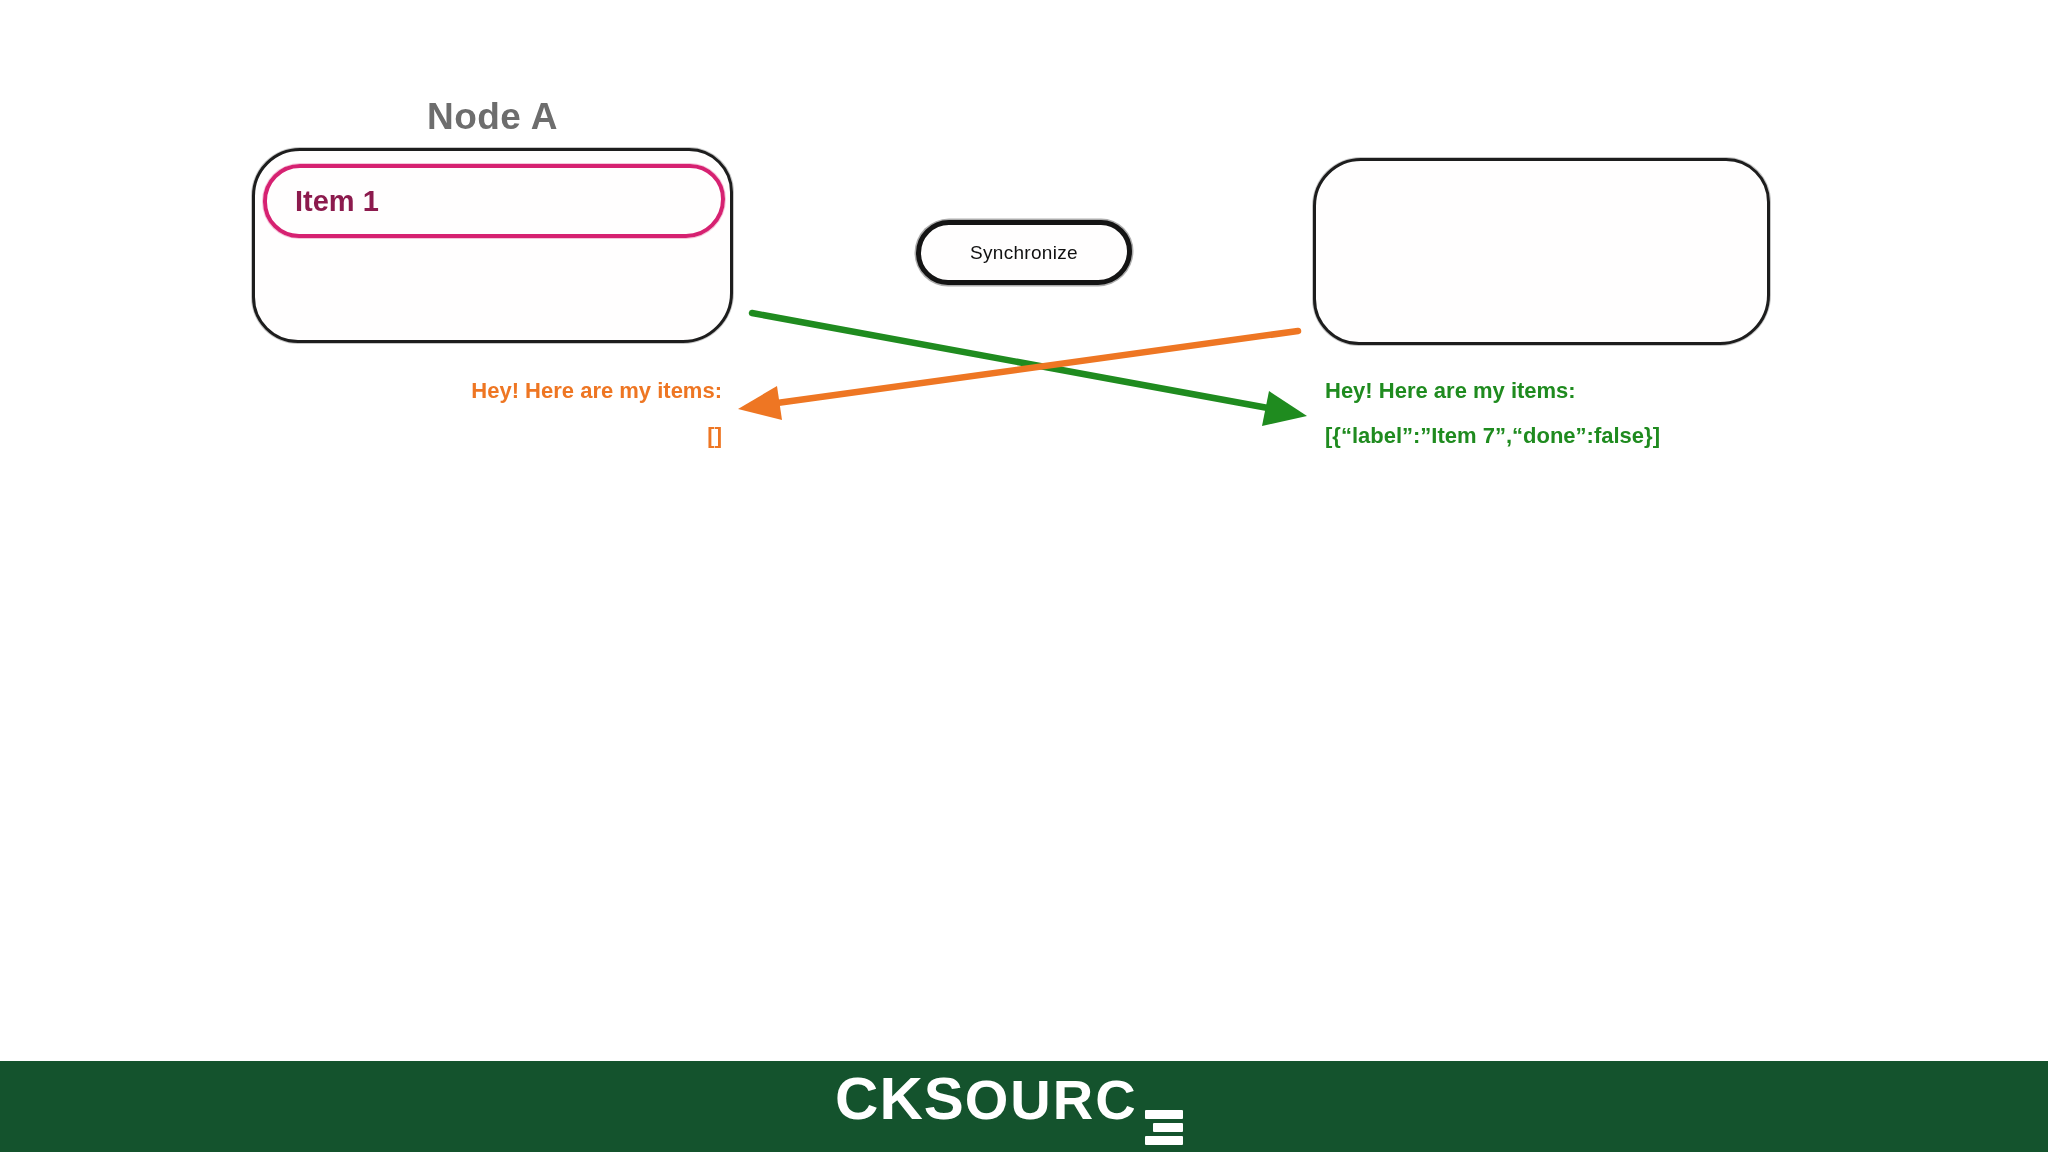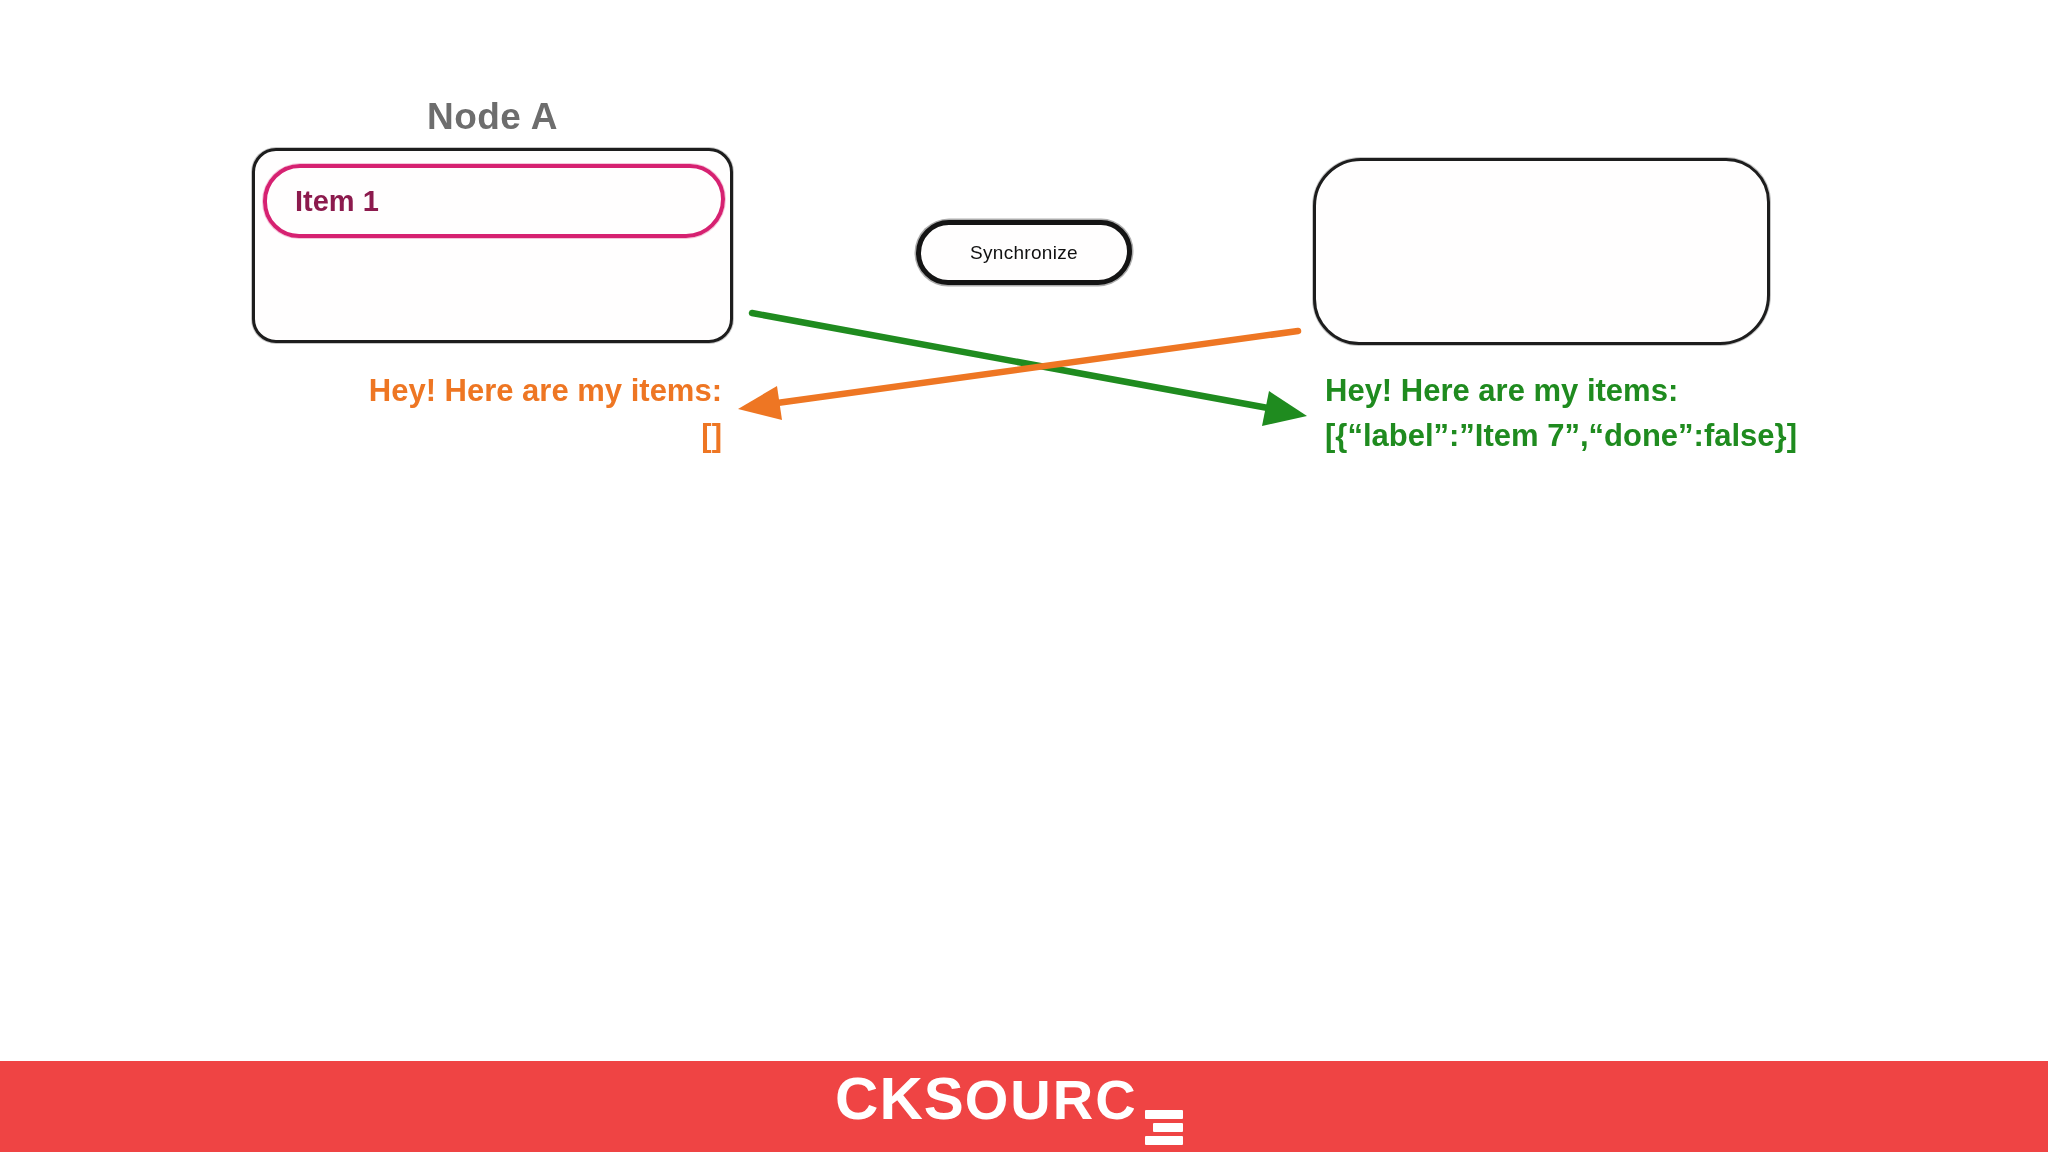--- a/index.html
+++ b/index.html
@@ -30,21 +30,21 @@
 
   
   .node-box {
     position: absolute;
     border: 3.5px solid #1d1d1d;
     border-radius: 48px 44px 50px 46px;
     background: #fffefe;
     box-sizing: border-box;
     box-shadow: 0 0 0 1px rgba(30,30,30,0.25);
   }
-  .box-a { left: 252px; top: 148px; width: 481px; height: 195px; border-radius: 24px; }
+  .box-a { left: 252px; top: 148px; width: 481px; height: 195px; }
   .box-b { left: 1313px; top: 158px; width: 457px; height: 187px; }
 
   
   .item-pill {
     position: absolute;
     left: 8px; top: 13px;
     width: 462px; height: 74px;
     border: 4.5px solid #d62171;
     border-radius: 38px 36px 40px 37px;
     box-sizing: border-box;
@@ -84,21 +84,21 @@
   .arrows-svg {
     position: absolute;
     left: 0; top: 0;
     width: 2048px; height: 1152px;
     pointer-events: none;
   }
 
   
   .message {
     position: absolute;
-    font-size: 31px;
+    font-size: 22px;
     font-weight: bold;
     line-height: 45px;
   }
   .msg-orange {
     left: 322px; top: 368px;
     width: 400px;
     text-align: right;
     color: #ee7623;
   }
   .msg-green {
@@ -193,21 +193,21 @@
   <div class="message msg-orange" style="color: rgb(238, 118, 35);">
     <div>Hey! Here are my items:</div>
     <div>[]</div>
   </div>
 
   <div class="message msg-green" style="color: rgb(31, 139, 31);">
     <div>Hey! Here are my items:</div>
     <div>[{“label”:”Item 7”,“done”:false}]</div>
   </div>
 
-  <div class="footer" style="background-color: #ef4444;">
+  <div class="footer" style="background-color: #14532d;">
     <div class="logo">
       <span class="logo-big">CKS</span>
       <span class="logo-small">OURC</span>
       <span class="logo-e">
         <span class="bar"></span>
         <span class="bar mid"></span>
         <span class="bar"></span>
       </span>
       <span class="logo-tm">TM</span>
     </div>

